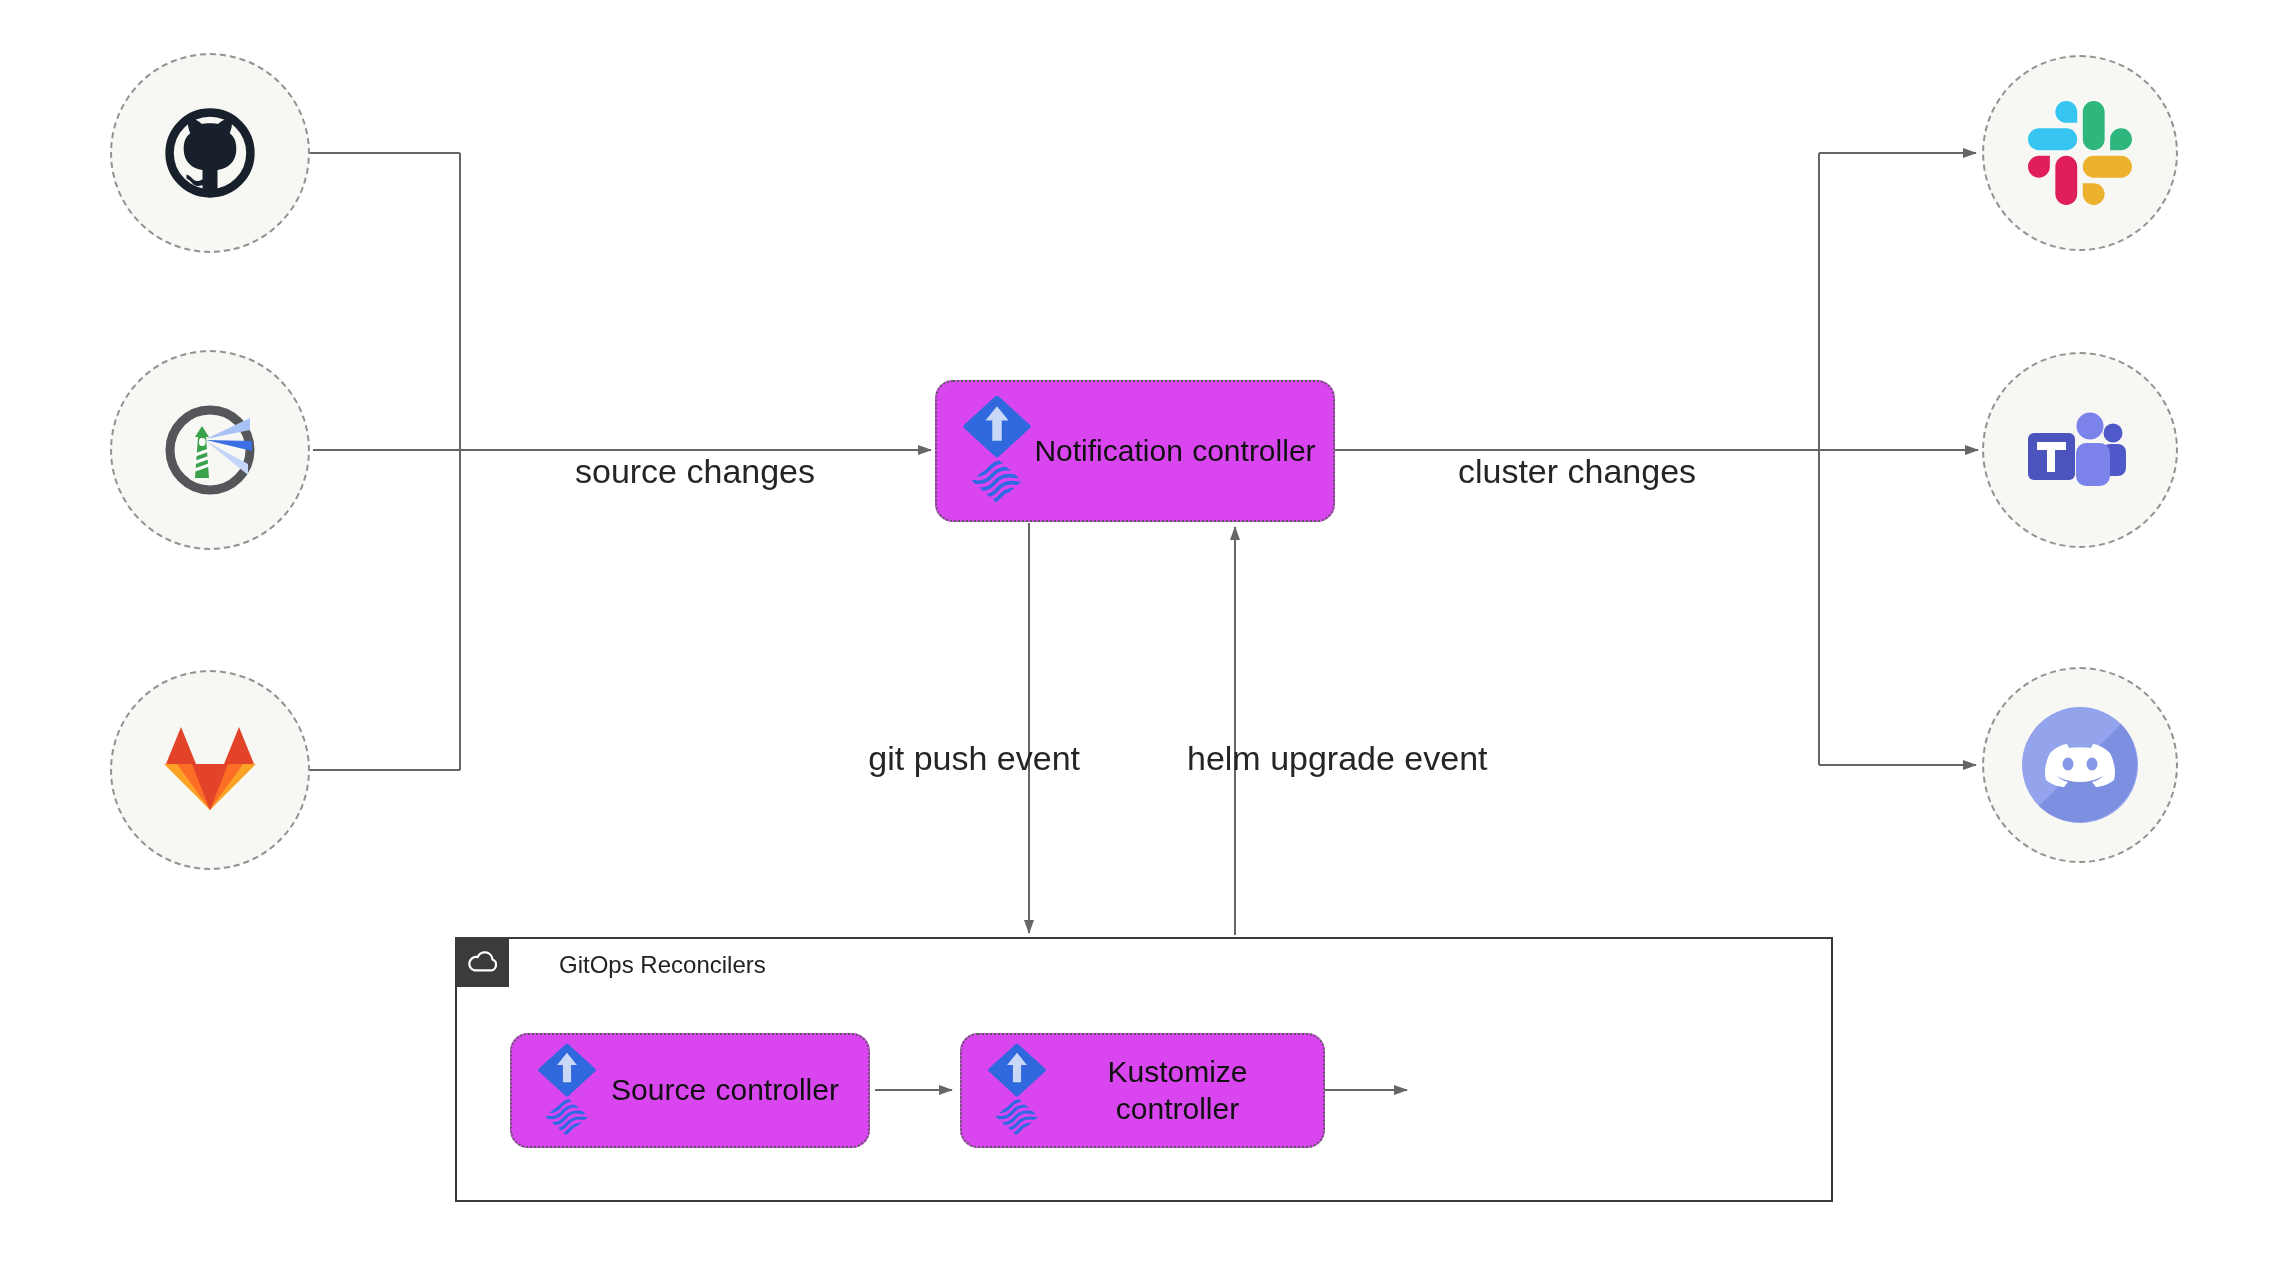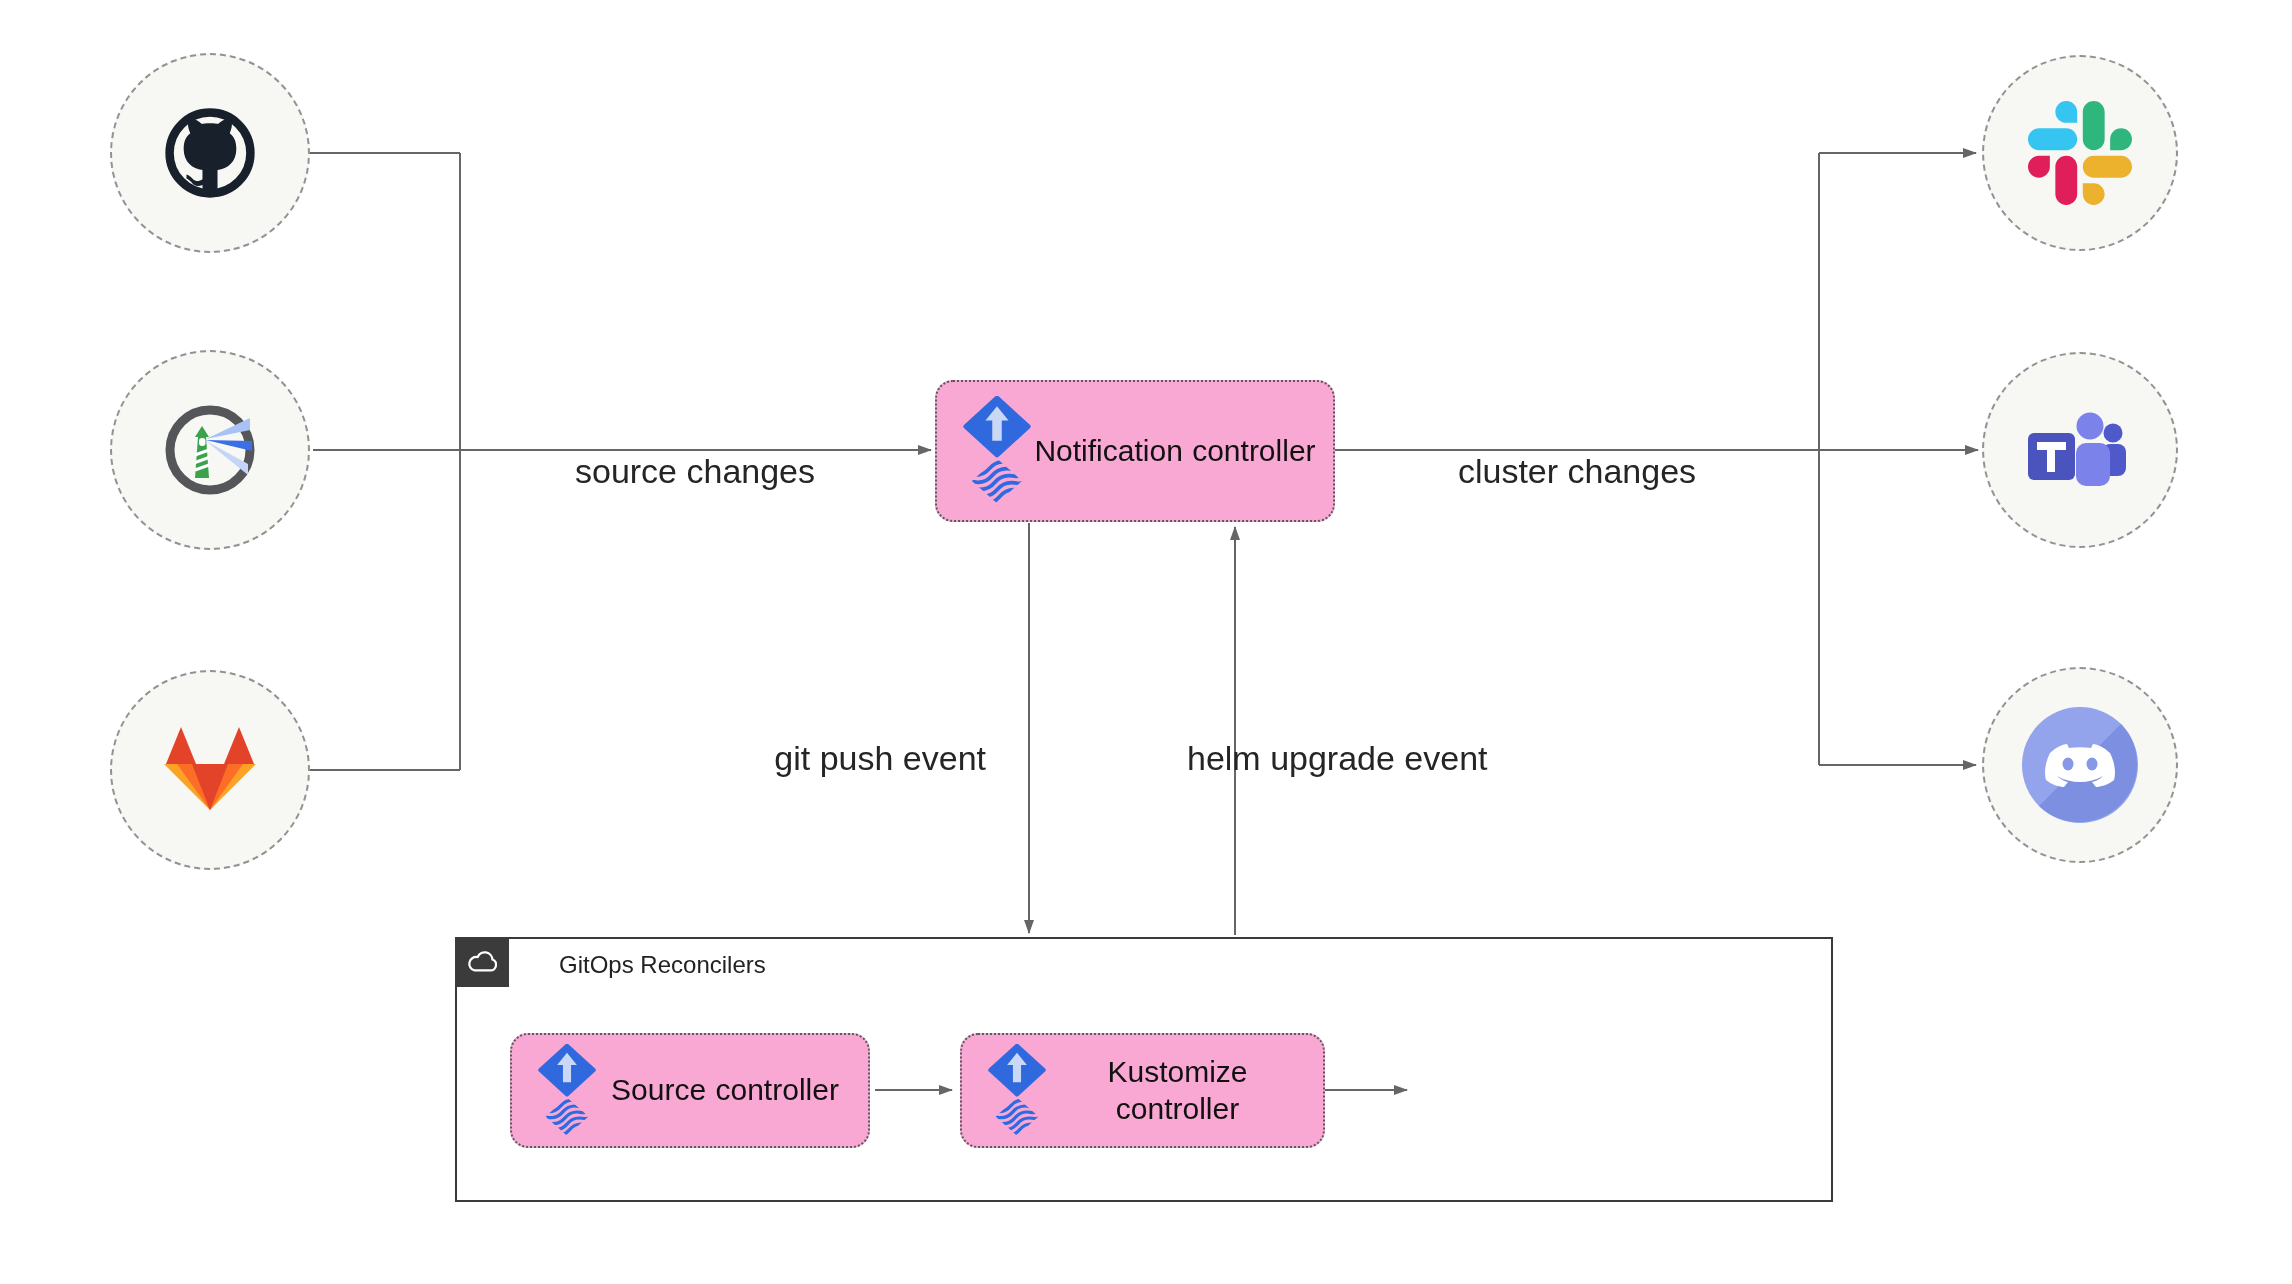--- a/index.html
+++ b/index.html
@@ -8,21 +8,21 @@
     font-family:"Liberation Sans","DejaVu Sans",sans-serif;color:#1d1d1d;
   }
   #wires{position:absolute;left:0;top:0;width:2292px;height:1284px;}
   .circle-node{
     position:absolute;width:200px;height:200px;border-radius:50%;
     background:#f7f7f4;border:2px dashed #909294;
     display:flex;align-items:center;justify-content:center;box-sizing:border-box;
   }
   .circle-node.small{width:196px;height:196px;}
   .ctrl-box{
-    position:absolute;background:#f9a8d4;border:2px dotted #5a5a5a;border-radius:18px;
+    position:absolute;background:#d946ef;border:2px dotted #5a5a5a;border-radius:18px;
     display:flex;align-items:center;box-sizing:border-box;padding:0 14px 0 26px;
   }
   .ctrl-box .label{
     flex:1;text-align:center;font-size:30px;line-height:1.22;color:#111;
     word-spacing:1px;
   }
   .gitops-box{
     position:absolute;left:455px;top:937px;width:1378px;height:265px;
     border:2px solid #3a3a3a;box-sizing:border-box;background:transparent;
   }
@@ -158,21 +158,21 @@
       <circle r="58" fill="#93A3EC"></circle>
       <path d="M -41 41 L 41 -41 A 58 58 0 0 1 -41 41 Z" fill="#7D8FE0"></path>
       <path fill="#ffffff" d="M-30 -12 C-24 -18 -16 -21 -13 -21 L-11 -17 C-4 -18 4 -18 11 -17 L13 -21 C16 -21 24 -18 30 -12 C35 -2 36 8 34 15 C28 20 20 22 16 22 L12 17 C17 16 21 13 23 11 C16 15 8 17 0 17 C-8 17 -16 15 -23 11 C-21 13 -17 16 -12 17 L-16 22 C-20 22 -28 20 -34 15 C-36 8 -35 -2 -30 -12 Z"></path>
       <ellipse cx="-12" cy="-1" rx="5.5" ry="6.5" fill="#8799E6"></ellipse>
       <ellipse cx="12" cy="-1" rx="5.5" ry="6.5" fill="#8799E6"></ellipse>
     </svg>
   </div>
 
   <div class="edge-label centered" style="left:695px;top:408px;">source changes</div>
   <div class="edge-label centered" style="left:1577px;top:408px;">cluster changes</div>
-  <div class="edge-label" style="right:1306px;top:695px;">git push event</div>
+  <div class="edge-label" style="right:1212px;top:695px;">git push event</div>
   <div class="edge-label" style="left:1187px;top:695px;">helm upgrade event</div>
 
   <div class="gitops-box"></div>
   <div class="gitops-badge">
     <svg width="34" height="28" viewBox="0 0 36 30">
       <path d="M10 24 h17 a6 6 0 0 0 2.2-11.6 a8.2 8.2 0 0 0-15.8-2.6 A6.6 6.6 0 0 0 10 24 Z" fill="none" stroke="#ffffff" stroke-width="2.4" stroke-linejoin="round"></path>
     </svg>
   </div>
   <div class="gitops-title">GitOps Reconcilers</div>
 

